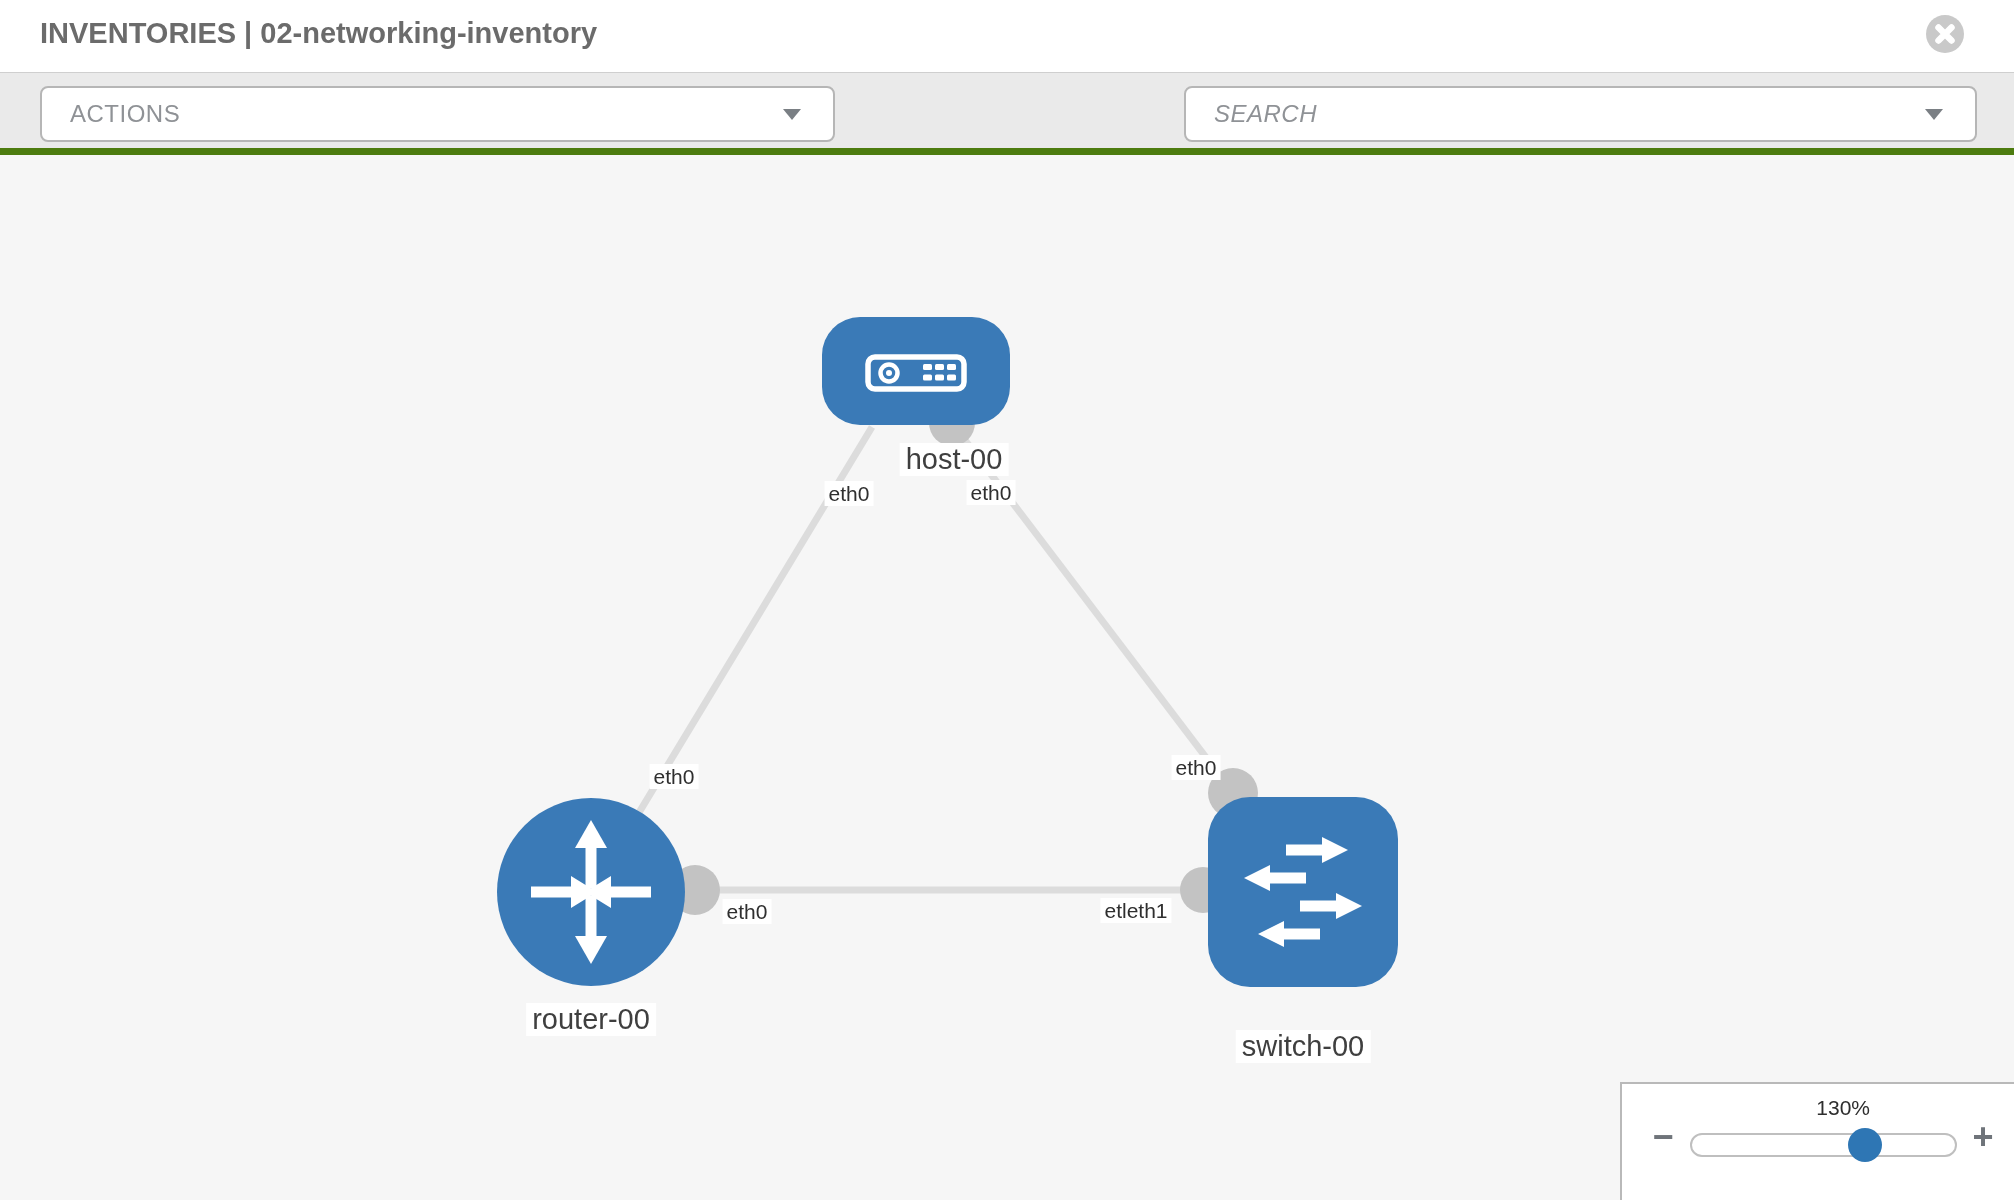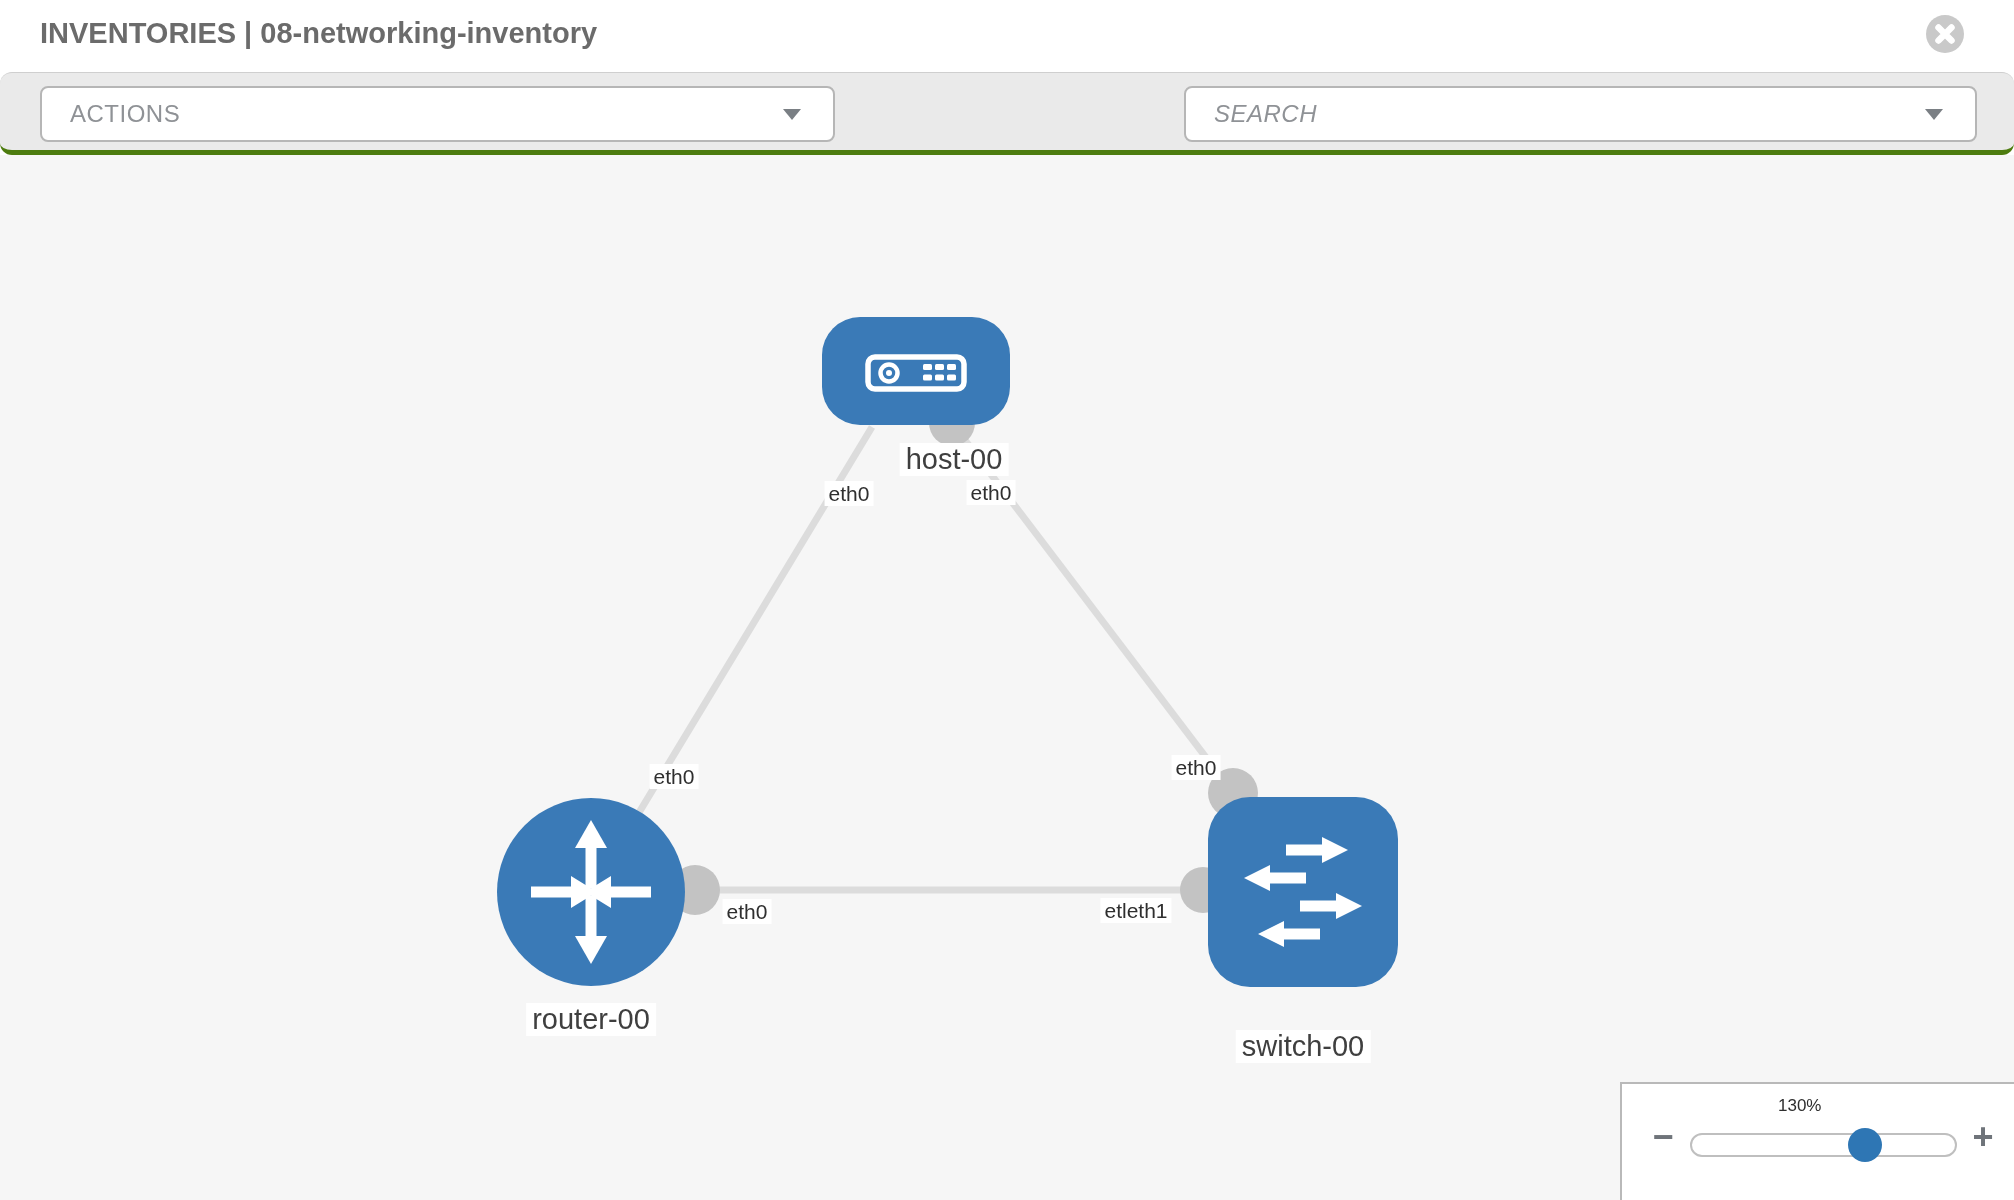--- a/index.html
+++ b/index.html
@@ -16,21 +16,21 @@
   .app{position:relative;width:2014px;height:1200px;}
 
   
   .header{position:absolute;left:0;top:0;width:2014px;height:72px;background:#fff;}
   .page-title{position:absolute;left:40px;top:17px;font-size:29px;font-weight:700;
     color:#6b6b6b;letter-spacing:0;}
   .close-btn{position:absolute;left:1926px;top:15px;width:38px;height:38px;cursor:pointer;}
 
   
   .toolbar{position:absolute;left:0;top:72px;width:2014px;height:83px;
-    background:var(--toolbar-bg);border-top:1px solid #cfcfcf;border-bottom:5px solid #4d7c0f;border-radius:12px;}
+    background:var(--toolbar-bg);border-top:1px solid #cfcfcf;border-bottom:7px solid #4d7c0f;}
   .dropdown{position:absolute;top:13px;height:56px;background:#fff;
     border:2px solid #b6b6b6;border-radius:8px;display:flex;align-items:center;
     cursor:pointer;}
   .dropdown .dd-label{margin-left:28px;font-size:24px;color:#8f9296;letter-spacing:.5px;}
   .dropdown .caret{position:absolute;right:32px;top:50%;margin-top:-5px;width:0;height:0;
     border-left:9px solid transparent;border-right:9px solid transparent;
     border-top:11px solid #7a7f84;}
   .dd-actions{left:40px;width:795px;}
   .dd-search{left:1184px;width:793px;font-style:italic;}
   .tool-icon{position:absolute;top:97px;width:32px;height:32px;cursor:pointer;}
@@ -57,39 +57,39 @@
   .node-label{position:absolute;z-index:3;transform:translateX(-50%);
     background:#fff;color:#3f3f3f;font-size:29px;line-height:33px;padding:0 6px;
     white-space:nowrap;}
   .if-label{position:absolute;z-index:3;transform:translateX(-50%);
     background:#fff;color:#2f2f2f;font-size:21px;line-height:25px;padding:0 4px;
     white-space:nowrap;margin-top:25px;}
 
   
   .zoom-panel{position:absolute;left:1620px;top:927px;width:420px;height:170px;
     background:#fff;border:2px solid #b9b9b9;z-index:4;}
-  .zoom-level{position:absolute;left:156px;top:12px;width:92px;text-align:left;
-    font-size:17px;color:#2e2e2e;}
+  .zoom-level{position:absolute;left:156px;top:12px;width:92px;text-align:right;
+    font-size:21px;color:#2e2e2e;}
   .zoom-btn{position:absolute;top:33px;width:40px;height:40px;text-align:center;
     font-size:36px;font-weight:700;color:#6f747a;line-height:40px;cursor:pointer;
     user-select:none;}
   .zoom-out{left:21px;}
   .zoom-in{left:341px;}
   .zoom-track{position:absolute;left:68px;top:49px;width:267px;height:24px;
     background:#fff;border:2px solid #bfbfbf;border-radius:12px;cursor:pointer;}
   .zoom-handle{position:absolute;left:156px;top:-7px;width:34px;height:34px;
     border-radius:50%;background:var(--slider-handle-blue);cursor:grab;}
 </style>
 </head>
 <body>
 
 <div class="app">
 
   <div class="header">
-    <div class="page-title">INVENTORIES | 08-networking-inventory</div>
+    <div class="page-title">INVENTORIES | 02-networking-inventory</div>
     <div class="close-btn">
       <svg viewBox="0 0 38 38">
         <circle cx="19" cy="19" r="19" fill="#c9c9c9"></circle>
         <path d="M12.5 12.5 L25.5 25.5 M25.5 12.5 L12.5 25.5" stroke="#fff" stroke-width="6.5" stroke-linecap="round"></path>
       </svg>
     </div>
   </div>
 
   <div class="toolbar">
     <div class="dropdown dd-actions">

